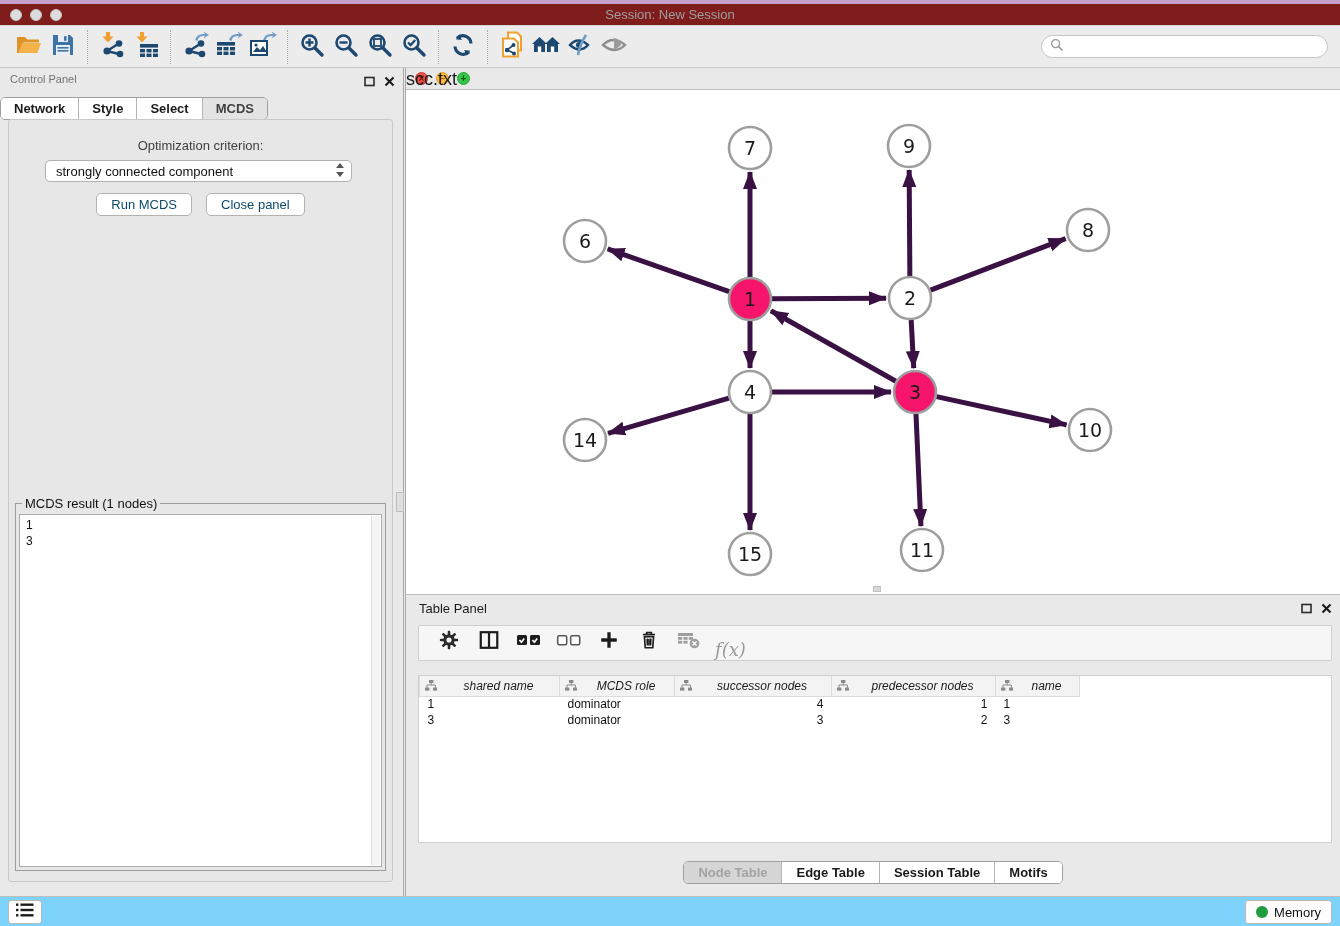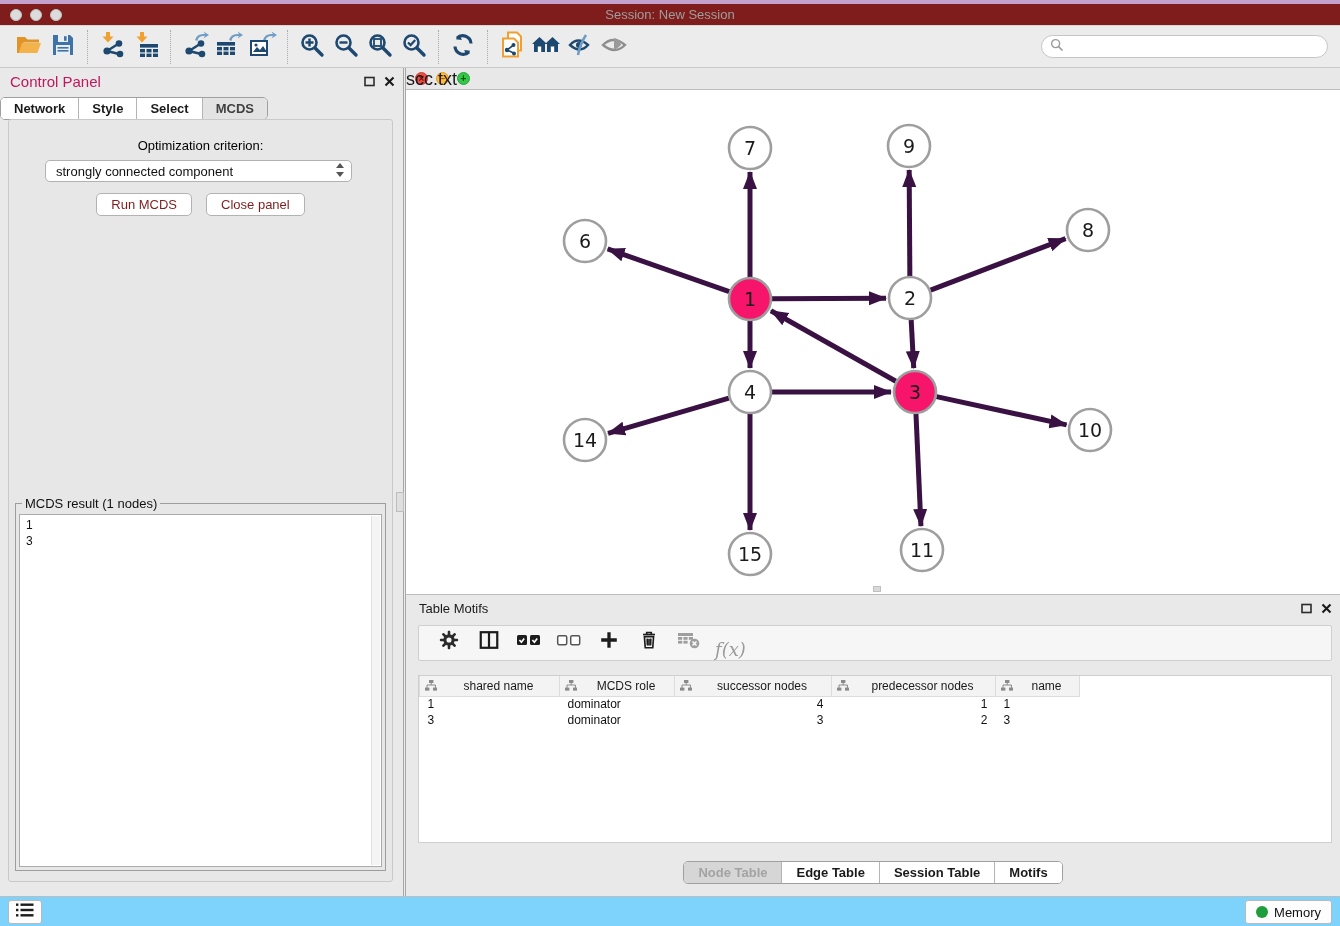--- a/index.html
+++ b/index.html
@@ -19,33 +19,33 @@
   .tb-div { border-left:1px dotted #ababab; height:34px; margin:0 7px; }
   .search-wrap { margin-left:auto; width:287px; height:23px; background:#fff; border:1px solid #c5c5c5; border-radius:12px; display:flex; align-items:center; padding:0 8px; gap:5px; }
   .search-wrap input { border:none; outline:none; flex:1; font-size:12px; font-family:"Liberation Sans",sans-serif; background:transparent; }
 
   
   .main { position:absolute; top:68px; bottom:30px; left:0; right:0; }
 
   
   .control-panel { position:absolute; left:0; top:0; width:404px; bottom:0; background:#e9e9e9; border-right:1px solid #a6a6a6; }
   .cp-header { position:absolute; top:0; left:0; right:0; height:26px; }
-  .cp-title { position:absolute; left:10px; top:5px; font-size:15px; color:#be185d; }
+  .cp-title { position:absolute; left:10px; top:5px; font-size:11px; color:#737373; }
   .panel-icons { position:absolute; right:8px; top:5px; display:flex; gap:9px; align-items:center; }
   .seg-tabs { position:absolute; top:29px; left:0; right:0; display:flex; }
   .seg-group { display:inline-flex; border:1px solid #9f9f9f; border-radius:5px; overflow:hidden; background:#fff; }
   .seg { padding:3px 13px; font-size:13px; font-weight:600; color:#1a1a1a; background:#fff; border-right:1px solid #b5b5b5; cursor:default; }
   .seg:last-child { border-right:none; }
   .seg.disabled-active { background:#e3e3e3; color:#404040; }
   .cp-box { position:absolute; top:51px; left:8px; right:10px; bottom:14px; background:#e7e7e7; border:1px solid #c9c9c9; border-radius:3px; }
-  .opt-label { position:absolute; top:18px; left:0; right:0; text-align:center; font-size:13px; color:#000000; }
+  .opt-label { position:absolute; top:18px; left:0; right:0; text-align:center; font-size:13px; color:#404040; }
   .cp-select { position:absolute; top:40px; left:36px; right:40px; height:22px; background:#fff; border:1px solid #b2b2b2; border-radius:5px; display:flex; align-items:center; padding:0 6px 0 10px; font-size:13px; color:#111; }
   .cp-select .sel-text { flex:1; }
   .cp-buttons { position:absolute; top:73px; left:0; right:0; display:flex; justify-content:center; gap:14px; }
-  .cp-btn { min-width:95px; padding:3px 14px; background:#fff; border:1px solid #b2b2b2; border-radius:5px; font-size:13px; color:#7f1d1d; text-align:center; font-family:"Liberation Sans",sans-serif; }
+  .cp-btn { min-width:95px; padding:3px 14px; background:#fff; border:1px solid #b2b2b2; border-radius:5px; font-size:13px; color:#0c4a6e; text-align:center; font-family:"Liberation Sans",sans-serif; }
   .mcds-fieldset { position:absolute; left:6px; right:6px; top:376px; bottom:10px; border:1px solid #9d9d9d; margin:0; padding:3px; }
   .mcds-fieldset legend { font-size:13px; color:#111; padding:0 3px; margin-left:3px; }
   .mcds-result { position:relative; width:100%; height:100%; background:#fff; border:1px solid #ababab; font-size:12px; color:#111; padding:2px 6px; white-space:pre; line-height:16px; overflow:hidden; }
   .mcds-scroll { position:absolute; top:1px; bottom:1px; right:1px; width:9px; background:#f4f4f4; border-left:1px solid #e2e2e2; }
 
   
   .net-window { position:absolute; left:405px; top:0; right:0; height:526px; background:#fff; border-left:1px solid #a6a6a6; }
   .net-titlebar { position:absolute; top:0; left:0; right:0; height:22px; background:#e8e8e8; border-bottom:1px solid #bdbdbd; }
   .net-title { position:absolute; left:0; right:0; top:0; height:22px; line-height:22px; font-size:18px; color:#1a1a1a; }
   .mac-dots { position:absolute; left:9px; top:4px; display:flex; gap:8px; }
@@ -59,21 +59,21 @@
 
   
   .table-panel { position:absolute; left:405px; top:526px; right:0; bottom:0; background:#e9e9e9; border-left:1px solid #a6a6a6; border-top:1px solid #bdbdbd; }
   .tp-header { position:absolute; top:0; left:0; right:0; height:26px; }
   .tp-title { position:absolute; left:13px; top:6px; font-size:13px; color:#1a1a1a; }
   .tp-toolbar { position:absolute; top:30px; left:12px; right:8px; height:36px; background:#f6f6f6; border:1px solid #cfcfcf; border-radius:2px; display:flex; align-items:flex-end; padding-left:12px; gap:4px; }
   .tp-tb-btn { width:36px; height:36px; display:flex; align-items:center; justify-content:center; }
   .fx-label { font-size:18px; color:#9a9a9a; font-family:"DejaVu Serif", serif; font-style:italic; margin-left:4px; }
   .tp-tablewrap { position:absolute; top:80px; left:12px; right:8px; bottom:53px; background:#fff; border:1px solid #cfcfcf; overflow:hidden; }
   table.datatable { border-collapse:collapse; table-layout:fixed; font-size:12px; }
-  table.datatable th { height:20px; background:#f3f3f3; border:1px solid #dcdcdc; border-top:none; font-weight:400; color:#1a1a1a; position:relative; text-align:center; padding:0 4px 0 22px; }
+  table.datatable th { height:20px; background:#f3f3f3; border:1px solid #dcdcdc; border-top:none; font-weight:400; color:#1a1a1a; position:relative; text-align:center; padding:0 4px 0 22px;font-style:italic; }
   table.datatable th .col-icon { position:absolute; left:5px; top:4px; }
   table.datatable td { height:16px; padding:0 8px; color:#111; border:none; }
   td.al { text-align:left; } td.ar { text-align:right; padding-right:14px; }
   .tp-tabs { position:absolute; bottom:12px; left:0; right:0; display:flex; justify-content:center; }
   .tp-tabs .seg { font-weight:700; padding:3px 14px; }
   .tp-tabs .seg.active { background:#d6d6d6; color:#a3a3a3; }
 
   
   .statusbar { position:absolute; bottom:0; left:0; right:0; height:30px; background:#7dd3fc; border-top:1px solid #bdbdbd; }
   .sb-left-btn { position:absolute; left:8px; top:3px; width:34px; height:24px; background:#fdfdfd; border:1px solid #b9b9b9; border-radius:3px; display:flex; align-items:center; justify-content:center; }
@@ -375,21 +375,21 @@
             <circle cx="516" cy="460" r="21" fill="#ffffff" stroke="#9e9e9e" stroke-width="2.6"></circle>
             <text x="516" y="460" dy="0.35em" text-anchor="middle" font-family="&quot;DejaVu Sans&quot;, sans-serif" font-size="19" fill="#1a1a1a">11</text>
           </g>
         </svg>
       <div class="net-grip"></div>
     </div>
   </div>
 
   <div class="table-panel">
     <div class="tp-header">
-      <span class="tp-title">Table Motifs</span>
+      <span class="tp-title">Table Panel</span>
       <span class="panel-icons">
         <span><svg width="11" height="11" viewBox="0 0 11 11">
               <rect x="1" y="1.5" width="9" height="8" fill="none" stroke="#2b2b2b" stroke-width="1.6"></rect>
             </svg></span>
         <span><svg width="11" height="11" viewBox="0 0 11 11">
               <path d="M1.5 1.5l8 8M9.5 1.5l-8 8" stroke="#1a1a1a" stroke-width="2.1"></path>
             </svg></span>
       </span>
     </div>
     <div class="tp-toolbar">

